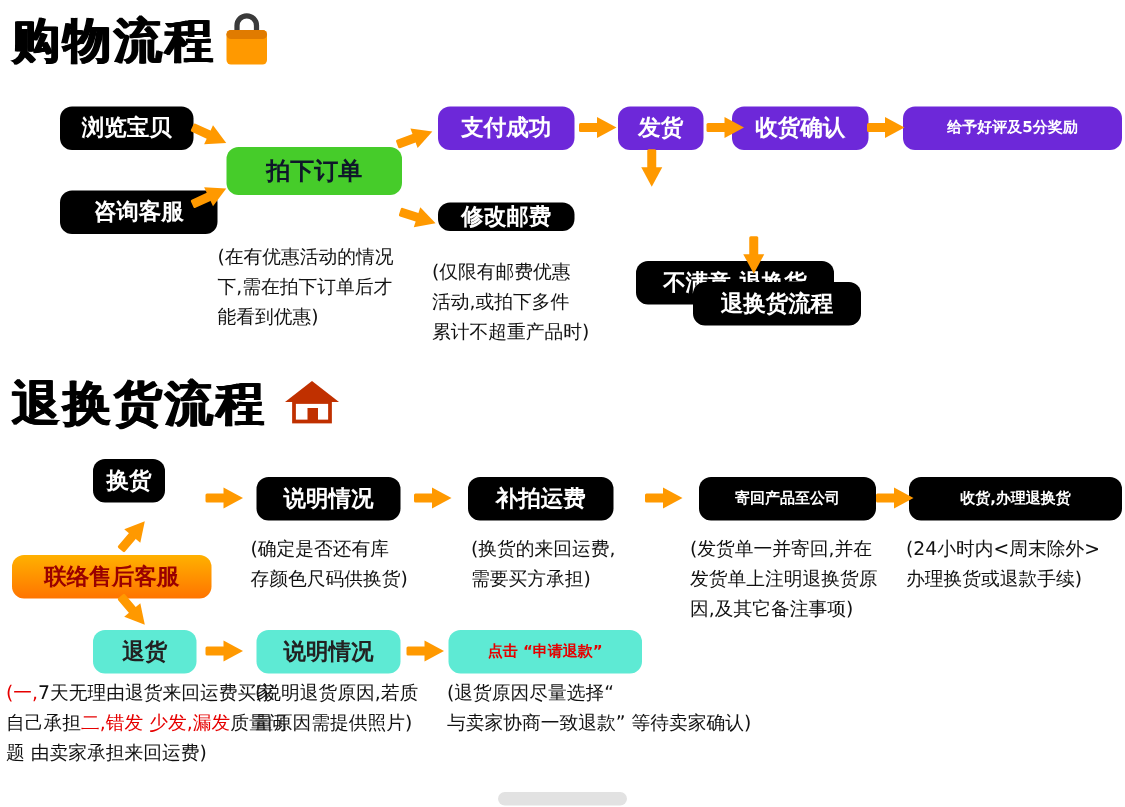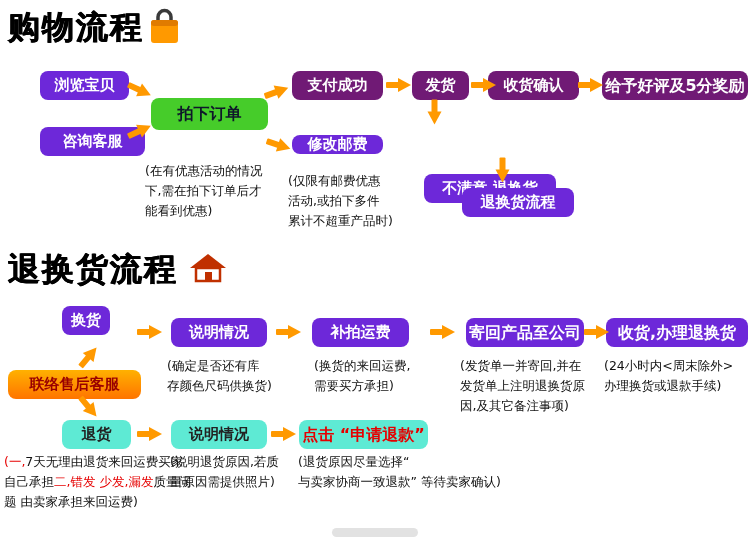--- a/index.html
+++ b/index.html
@@ -11,27 +11,27 @@
     position:absolute;font-size:32px;font-weight:900;color:#000;
     letter-spacing:2px;text-shadow:0.6px 0 #000, -0.6px 0 #000;
     white-space:nowrap;
   }
   .icon{position:absolute;line-height:0;}
   .box{
     position:absolute;display:flex;align-items:center;justify-content:center;
     border-radius:8px;font-weight:bold;font-size:15px;line-height:1.1;
     white-space:nowrap;text-align:center;
   }
-  .pink{background:#6d28d9;color:#ffffff;}
-  .green{background:#701a75;color:#ffffff;text-align:center;}
+  .pink{background:#000000;color:#ffffff;}
+  .green{background:#6d28d9;color:#ffffff;text-align:center;}
   .green2{background:#46cc2a;color:#0f172a;}
   .yg{background:#5eead4;color:#222222;}
   .contact{background:linear-gradient(180deg,#ffb100,#ff7400);color:#990000;}
   .redtext{color:#e60000;}
-  .fs14{font-size:16px;}
+  .fs14{font-size:10px;}
   .note{
     position:absolute;font-size:12.5px;line-height:1.6;color:#111111;
     white-space:pre-line;
   }
   .note .red{color:#e60000;}
   .wrap{white-space:normal;}
   .arrow{position:absolute;width:25px;height:14px;}
   .arrow i{position:absolute;display:block;}
   .arrow .shaft{left:0;top:4px;width:13px;height:6px;background:#ff9900;border-radius:1px;}
   .arrow .head{

